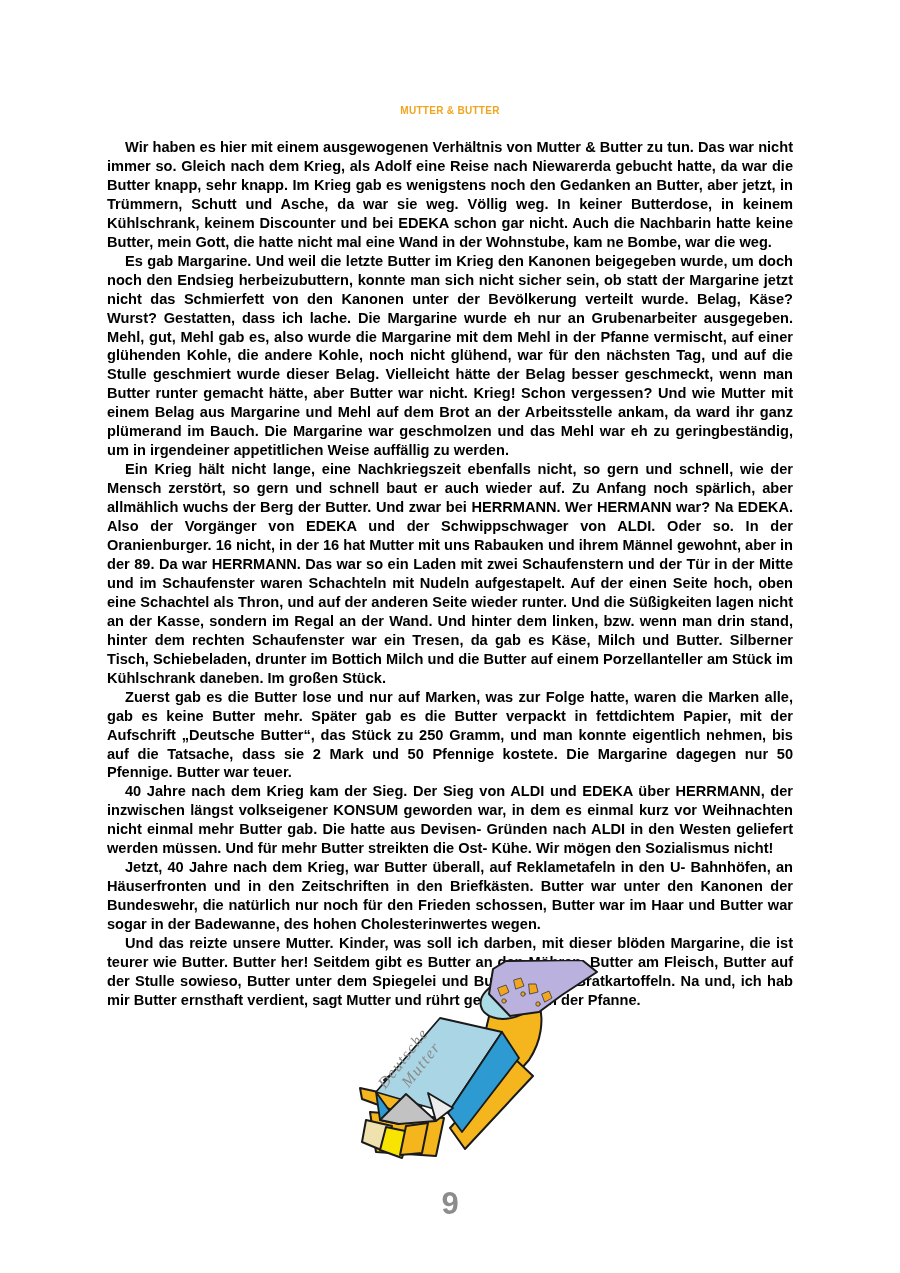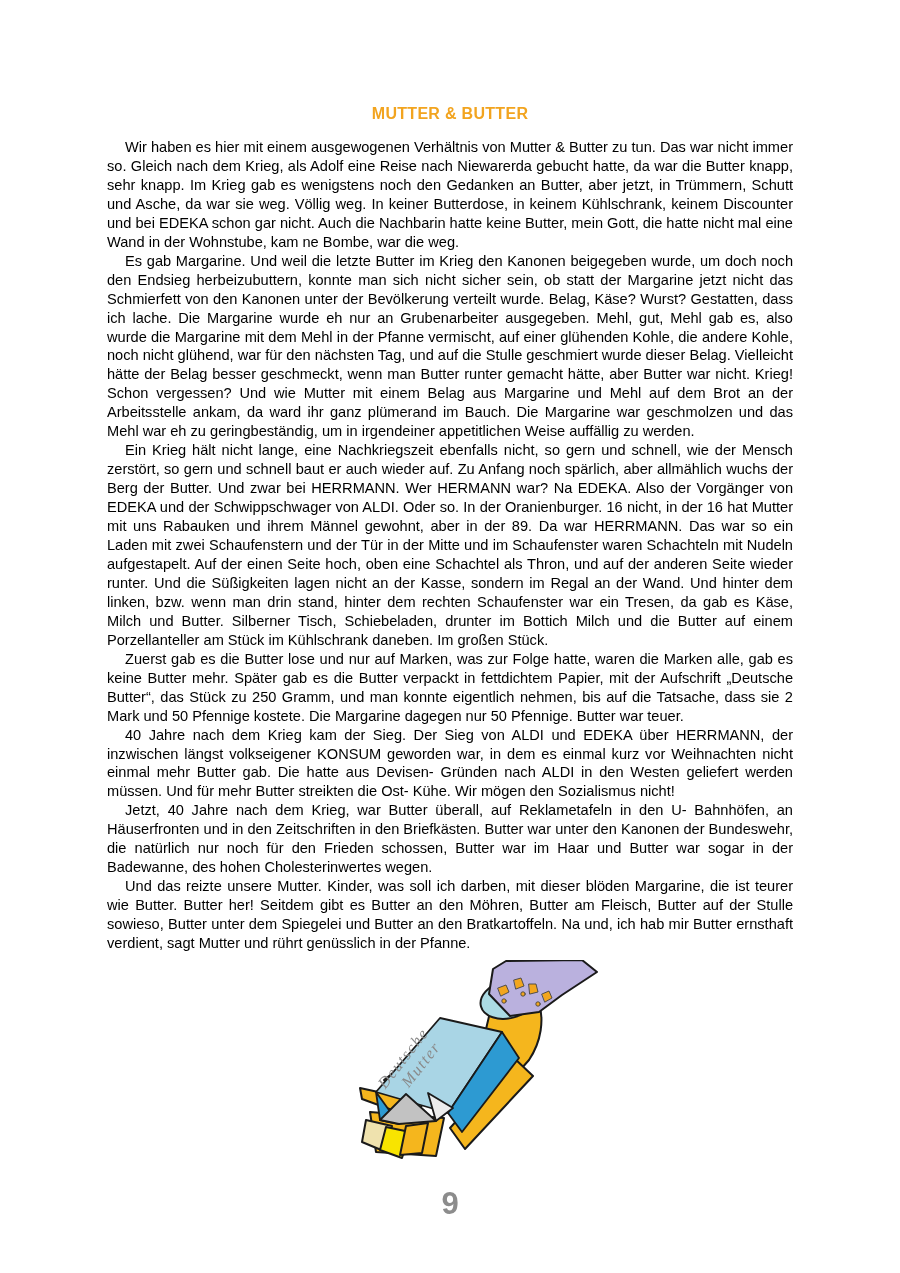--- a/index.html
+++ b/index.html
@@ -11,36 +11,36 @@
     font-family: "Liberation Sans", sans-serif;
     overflow: hidden;
   }
   .title {
     position: absolute;
     top: 105px;
     left: 107px;
     width: 686px;
     margin: 0;
     text-align: center;
-    font-size: 16px;
+    font-size: 10px;
     font-weight: bold;
     letter-spacing: 0.3px;
     color: #f2a41f;
   }
   .body-text {
     position: absolute;
     top: 138px;
     left: 107px;
     width: 686px;
     font-size: 14.6px;
     line-height: 18.95px;
     text-align: justify;
     color: #000000;
   }
-  .body-text p { margin: 0; text-indent: 18px; }
+  .body-text p { margin: 0; text-indent: 18px; font-weight: bold; }
   .illustration {
     position: absolute;
     left: 352px;
     top: 960px;
     width: 256px;
     height: 232px;
   }
   .illustration * { stroke-linejoin: round; stroke-linecap: round; }
   .pkg-label {
     font-family: "Liberation Serif", serif;

